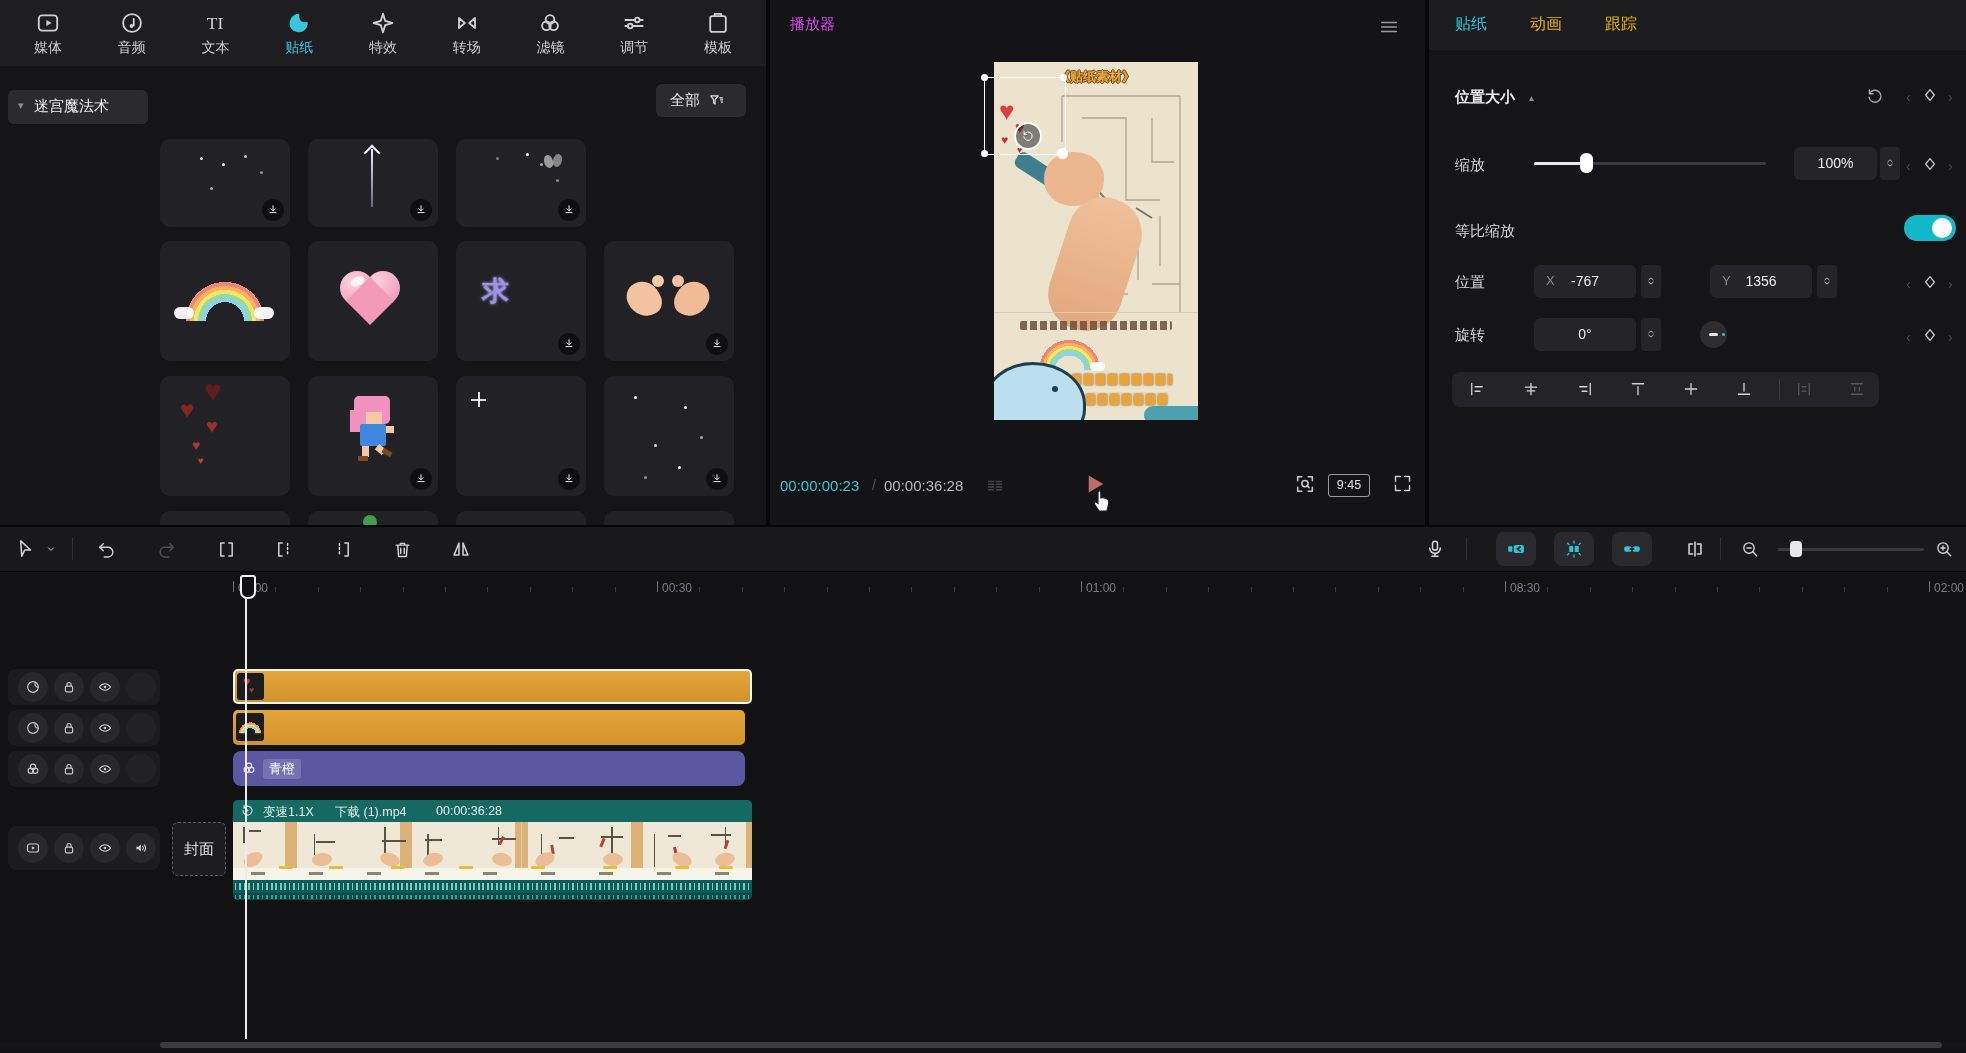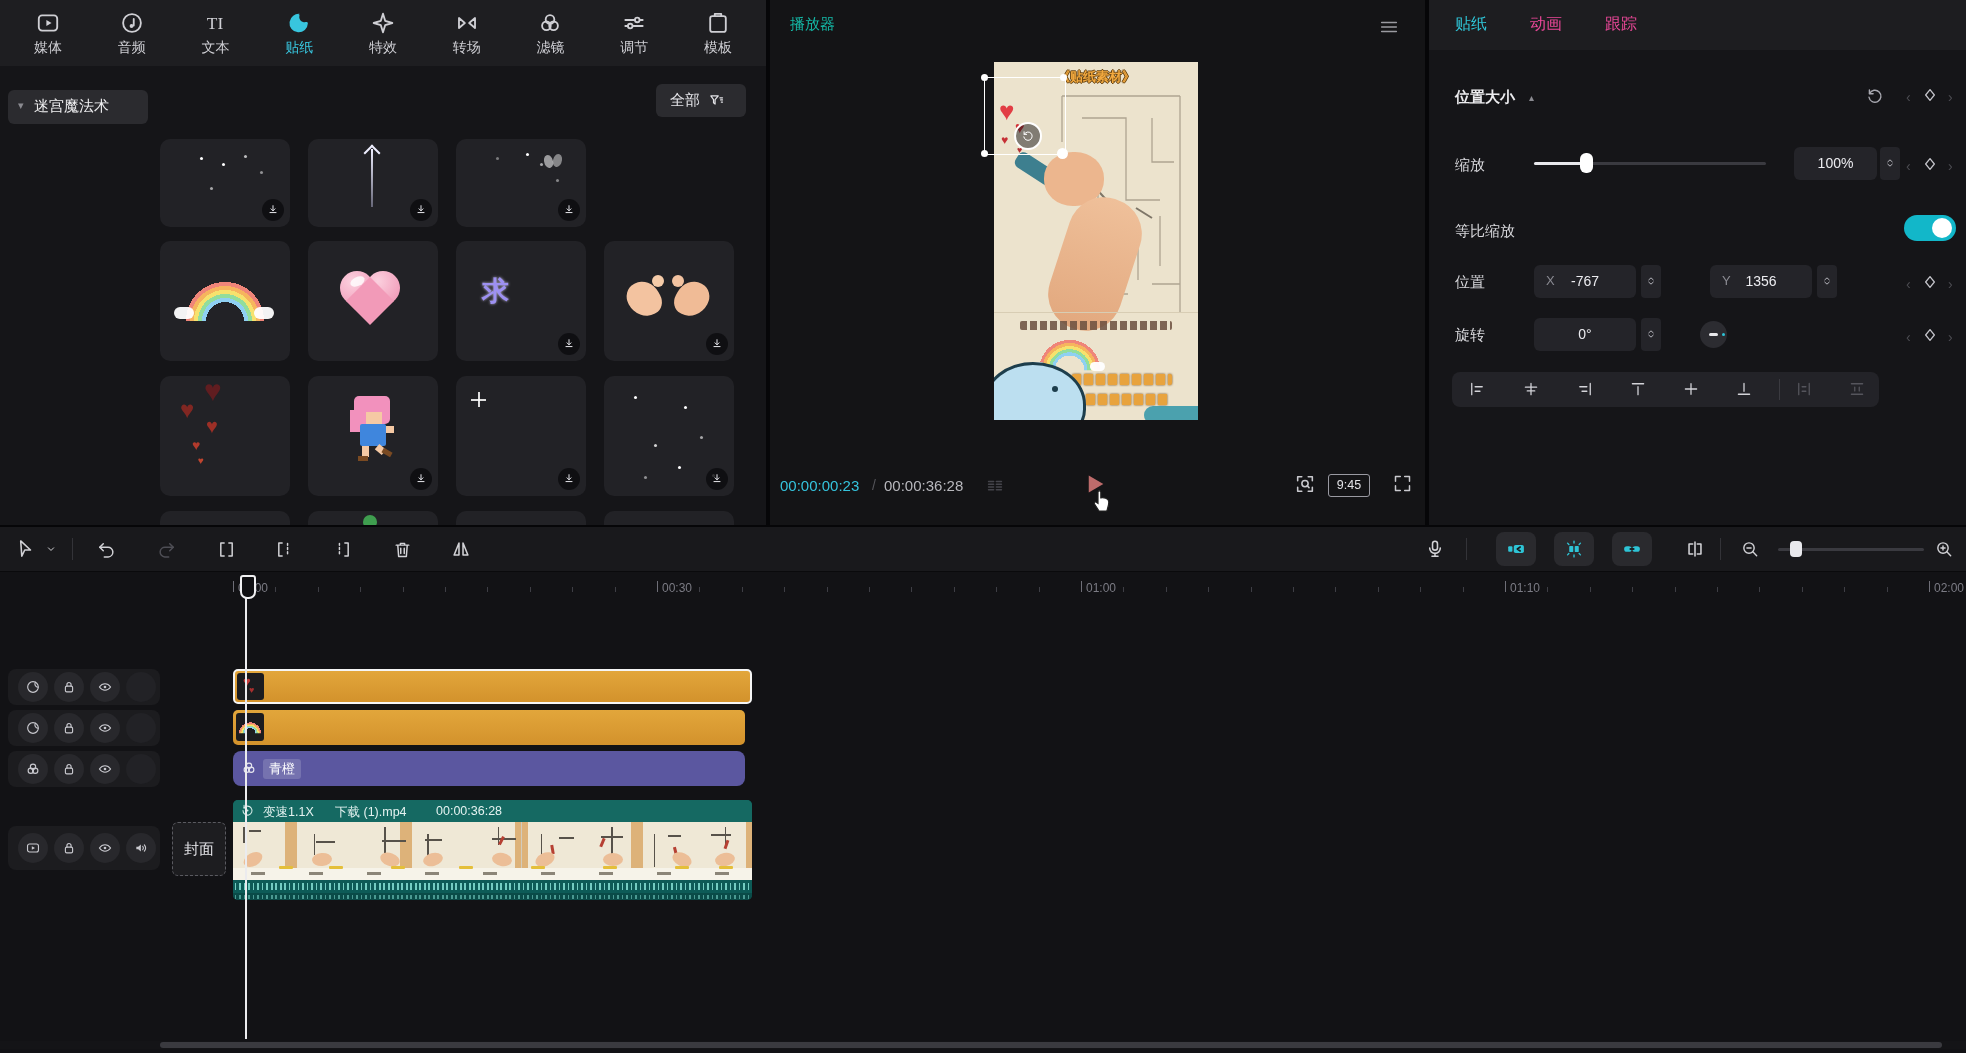--- a/index.html
+++ b/index.html
@@ -16,21 +16,21 @@
   .tile{position:absolute;width:130px;background:#222226;border-radius:10px;overflow:hidden}
   .tile i,.tile s,.tile b,.tile em{position:absolute;font-style:normal;text-decoration:none}
   .tile s{line-height:1}
   .dlb{position:absolute;right:6px;bottom:6px;width:22px;height:22px;border-radius:50%;background:rgba(10,10,13,.78);color:#e9e9ee}
   .dlb .isp{left:4px;top:4px;width:14px;height:14px}
   .dot{position:absolute;width:3px;height:3px;border-radius:50%;background:#fff}
   .rb{position:absolute;width:86px;height:44px;overflow:hidden}
   .rb:before{content:"";position:absolute;left:0;top:0;width:86px;height:88px;border-radius:50%;
     background:radial-gradient(circle at 43px 44px,transparent 0 19px,#8fd0f2 19px 23px,#93dd9c 23px 27px,#f6e26d 27px 31px,#f6b45e 31px 35px,#ef8579 35px 39px,transparent 39px)}
   .cloud{position:absolute;width:20px;height:12px;border-radius:8px;background:#fff;opacity:.95}
-  .tab{position:absolute;font-size:16px;color:#ec4899}
+  .tab{position:absolute;font-size:16px;color:#eab308}
   .tab.on{color:#2fc4d6}
   .lbl{position:absolute;font-size:15px;color:#d8d8dc}
   .box{position:absolute;background:#242429;border-radius:6px;color:#ececf0;font-size:14px}
   .stepper{position:absolute;width:20px;height:33px;background:#242429;border-radius:4px;color:#b6b6bd}
   .stepper .isp{left:3px;top:9px;width:14px;height:14px}
   .kfc{position:absolute;font-size:14px;color:#4c4c52;line-height:1}
   .alic{position:absolute;width:18px;height:18px;color:#d4d4d9}
   .alic.dim{color:#55555c}
   .tbi{position:absolute;color:#d2d2d6}
   .tbi.dim{color:#4e4e55}
@@ -266,21 +266,21 @@
         <div style="position: absolute; left: 160px; top: 511px; width: 130px; height: 14px; background: rgb(34, 34, 38); border-radius: 10px 10px 0px 0px; overflow: hidden; pointer-events: auto;"></div>
         <div style="position: absolute; left: 308px; top: 511px; width: 130px; height: 14px; background: rgb(34, 34, 38); border-radius: 10px 10px 0px 0px; overflow: hidden; pointer-events: auto;">
           <div style="position: absolute; left: 55px; top: 4px; width: 14px; height: 14px; border-radius: 50%; background: rgb(63, 158, 79);"></div>
         </div>
         <div style="position: absolute; left: 456px; top: 511px; width: 130px; height: 14px; background: rgb(34, 34, 38); border-radius: 10px 10px 0px 0px; overflow: hidden; pointer-events: auto;"></div>
         <div style="position: absolute; left: 604px; top: 511px; width: 130px; height: 14px; background: rgb(34, 34, 38); border-radius: 10px 10px 0px 0px; overflow: hidden; pointer-events: auto;"></div>
       </div>
   </div>
 
   <div id="player" class="a" style="left:770px;top:0;width:655px;height:525px;background:#141416">
-    <span class="a" style="left:20px;top:15px;font-size:15px;color:#14b8a6">播放器</span>
+    <span class="a" style="left:20px;top:15px;font-size:15px;color:#d946ef">播放器</span>
     <span class="isp" style="left:608px;top:16px;width:22px;height:22px;color:#9a9aa0">
         <svg viewBox="0 0 24 24" fill="none" stroke="currentColor" stroke-width="1.7" stroke-linecap="round" stroke-linejoin="round">
           <path d="M4 7h16M4 12h16M4 17h16"></path>
         </svg>
       </span>
 
     <div id="preview" class="a" style="left:224px;top:62px;width:204px;height:358px;background:#ece3cd;overflow:hidden">
       <svg class="a" style="left:62px;top:26px" width="130" height="230" viewBox="0 0 130 230">
         <g fill="none" stroke="#a89f8c" stroke-width="1.3" opacity="0.9">
           <path d="M6 8h118M124 8v216M6 8v46M26 30h44v30M96 30v44h22M6 78h36v34M70 60v52h34M26 132h52M26 132v48M104 128v50M48 158h34v34M14 206h58M96 196h28"></path>
@@ -533,21 +533,21 @@
         <div class="tick" style="left: 1123.4px; top: 12px; height: 5px;"></div>
         <div class="tick" style="left: 1165.8px; top: 12px; height: 5px;"></div>
         <div class="tick" style="left: 1208.2px; top: 12px; height: 5px;"></div>
         <div class="tick" style="left: 1250.6px; top: 12px; height: 5px;"></div>
         <div class="tick" style="left: 1293px; top: 12px; height: 5px;"></div>
         <div class="tick" style="left: 1335.4px; top: 12px; height: 5px;"></div>
         <div class="tick" style="left: 1377.8px; top: 12px; height: 5px;"></div>
         <div class="tick" style="left: 1420.2px; top: 12px; height: 5px;"></div>
         <div class="tick" style="left: 1462.6px; top: 12px; height: 5px;"></div>
         <div class="tick mj" style="left: 1505px; top: 6px; height: 11px;"></div>
-        <div class="rlab" style="left: 1510px; top: 6px;">01:10</div>
+        <div class="rlab" style="left: 1510px; top: 6px;">08:30</div>
         <div class="tick" style="left: 1547.4px; top: 12px; height: 5px;"></div>
         <div class="tick" style="left: 1589.8px; top: 12px; height: 5px;"></div>
         <div class="tick" style="left: 1632.2px; top: 12px; height: 5px;"></div>
         <div class="tick" style="left: 1674.6px; top: 12px; height: 5px;"></div>
         <div class="tick" style="left: 1717px; top: 12px; height: 5px;"></div>
         <div class="tick" style="left: 1759.4px; top: 12px; height: 5px;"></div>
         <div class="tick" style="left: 1801.8px; top: 12px; height: 5px;"></div>
         <div class="tick" style="left: 1844.2px; top: 12px; height: 5px;"></div>
         <div class="tick" style="left: 1886.6px; top: 12px; height: 5px;"></div>
         <div class="tick mj" style="left: 1929px; top: 6px; height: 11px;"></div>

